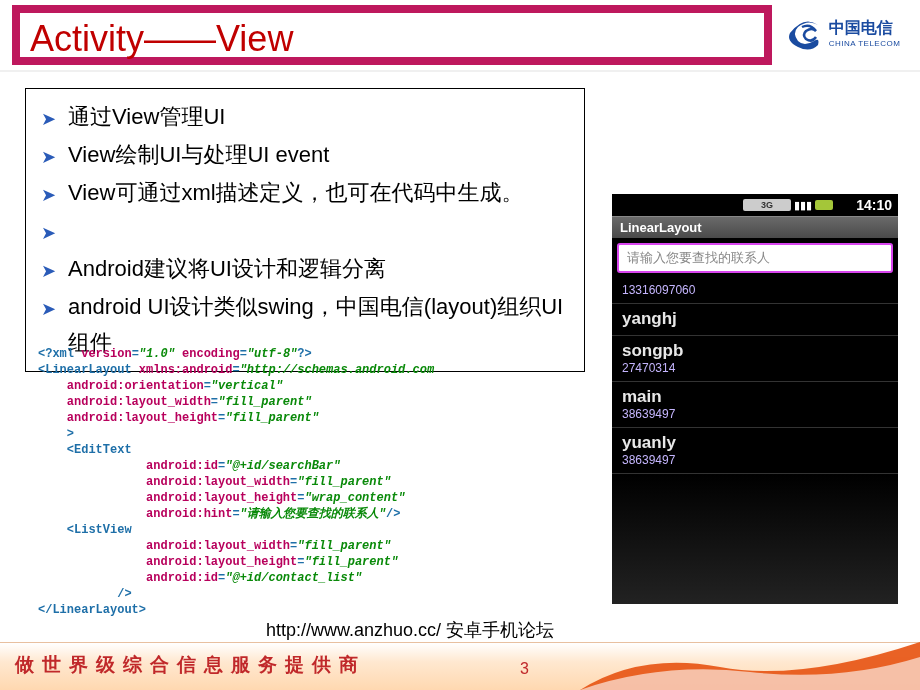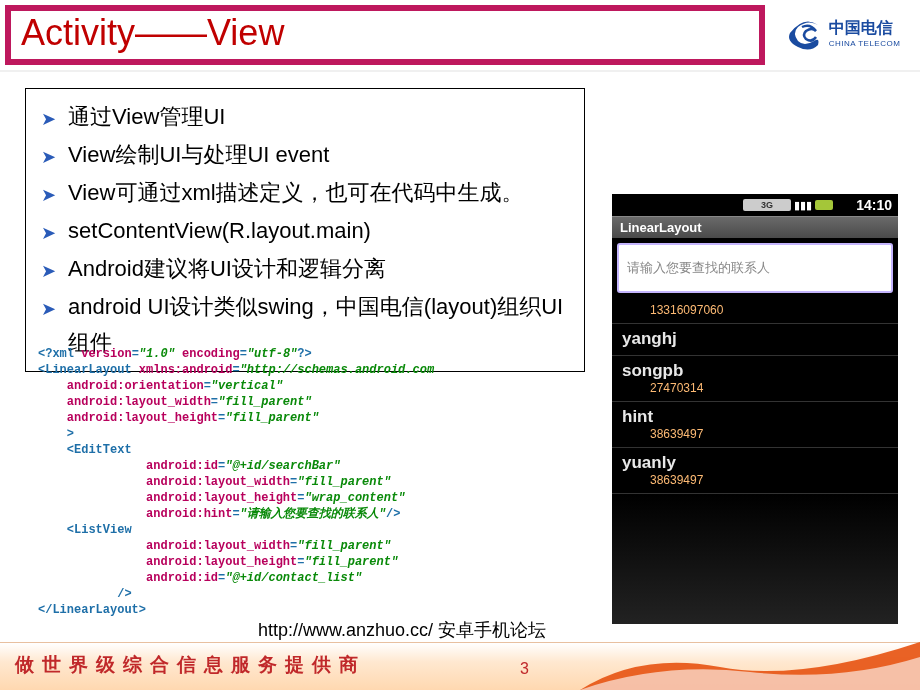--- a/index.html
+++ b/index.html
@@ -5,27 +5,27 @@
     * { margin: 0; padding: 0; box-sizing: border-box; }
     body {
       width: 920px;
       height: 690px;
       font-family: "Microsoft YaHei", Arial, sans-serif;
       background: #fff;
       position: relative;
       overflow: hidden;
     }
     .title-box {
-      border: 6px solid #be185d;
-      margin: 5px 0 0 5px;
+      border: 8px solid #be185d;
+      margin: 5px 0 0 12px;
       padding: 5px 10px;
       width: 760px;
       height: 60px;
       display: flex;
-      align-items: flex-end;
+      align-items: flex-start;
     }
     .title-text {
       font-size: 36px;
       color: #c00000;
       font-weight: normal;
     }
     .logo {
       position: absolute;
       top: 8px;
       right: 8px;
@@ -86,21 +86,21 @@
       line-height: 16px;
       white-space: pre;
     }
     .c-tag { color: #1e6fa8; font-weight: bold; }
     .c-attr { color: #b8005c; font-weight: bold; text-align: center; }
     .c-val { color: #0a8a0a; font-style: italic; font-weight: bold; }
     .c-punc { color: #1e6fa8; font-weight: bold; }
     .footer-url {
       position: absolute;
       top: 618px;
-      left: 258px;
+      left: 266px;
       font-size: 18px;
       color: #000;
     }
     .footer-bar {
       position: absolute;
       bottom: 0;
       left: 0;
       right: 0;
       height: 48px;
       background: linear-gradient(to bottom, #fff 0%, #ffe8d0 40%, #ffd8b0 100%);
@@ -164,34 +164,34 @@
     .phone-appbar {
       background: linear-gradient(to bottom, #6a6a6a, #4a4a4a);
       color: #fff;
       font-size: 13px;
       font-weight: bold;
       padding: 3px 8px;
       border-top: 1px solid #888;
     }
     .phone-search {
       margin: 5px;
-      padding: 14px 8px;
+      padding: 4px 8px;
       background: #fff;
-      border: 2px solid #c4b5fd;
+      border: 2px solid #d946ef;
       border-radius: 3px;
       color: #888;
       font-size: 13px;
     }
     .phone-list { background: #000; }
     .contact {
       border-bottom: 1px solid #333;
       padding: 5px 10px 6px 10px;
     }
     .contact-name { color: #e8e8e8; font-size: 17px; font-weight: bold; }
-    .contact-num { color: #fdba74; font-size: 12px; margin-left: 28px; }
+    .contact-num { color: #c4b5fd; font-size: 12px; }
     .grad-bottom {
       height: 130px;
       background: linear-gradient(to bottom, #000 0%, #222 100%);
     }
   </style>
 </head>
 <body>
 
 <div class="title-box">
   <span class="title-text">Activity——View</span>
@@ -218,21 +218,20 @@
   <div class="bullet-item">
       <span class="bullet-mark">➤</span>
       <span>View绘制UI与处理UI event</span>
     </div>
   <div class="bullet-item">
       <span class="bullet-mark">➤</span>
       <span>View可通过xml描述定义，也可在代码中生成。</span>
     </div>
   <div class="bullet-item">
       <span class="bullet-mark">➤</span>
-      <span>setContentView(R.layout.main)</span>
     </div>
   <div class="bullet-item">
       <span class="bullet-mark">➤</span>
       <span>Android建议将UI设计和逻辑分离</span>
     </div>
   <div class="bullet-item">
       <span class="bullet-mark">➤</span>
       <span>android UI设计类似swing，中国电信(layout)组织UI组件</span>
     </div>
 </div>
@@ -269,21 +268,21 @@
       <div class="contact-num">13316097060</div>
     </div>
     <div class="contact">
       <div class="contact-name">yanghj</div>
     </div>
     <div class="contact">
       <div class="contact-name">songpb</div>
       <div class="contact-num">27470314</div>
     </div>
     <div class="contact">
-      <div class="contact-name">hint</div>
+      <div class="contact-name">main</div>
       <div class="contact-num">38639497</div>
     </div>
     <div class="contact">
       <div class="contact-name">yuanly</div>
       <div class="contact-num">38639497</div>
     </div>
     <div class="grad-bottom"></div>
   </div>
 </div>
 

